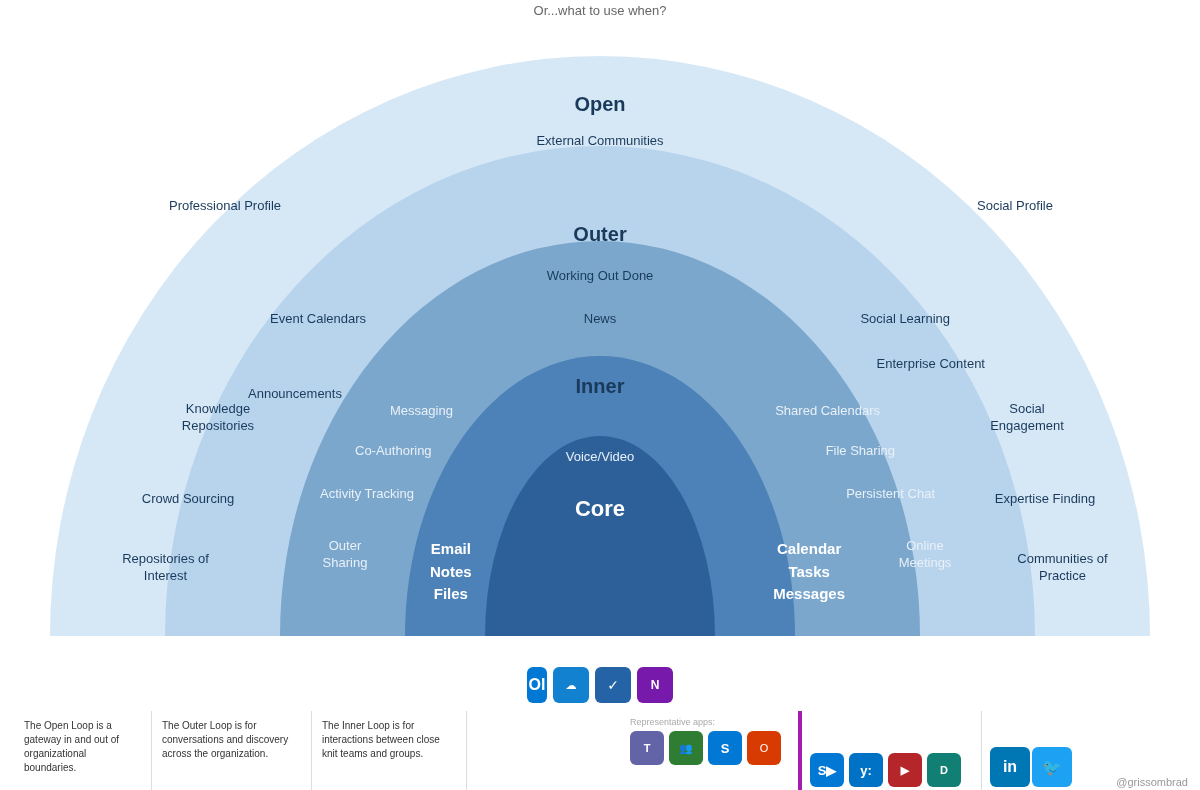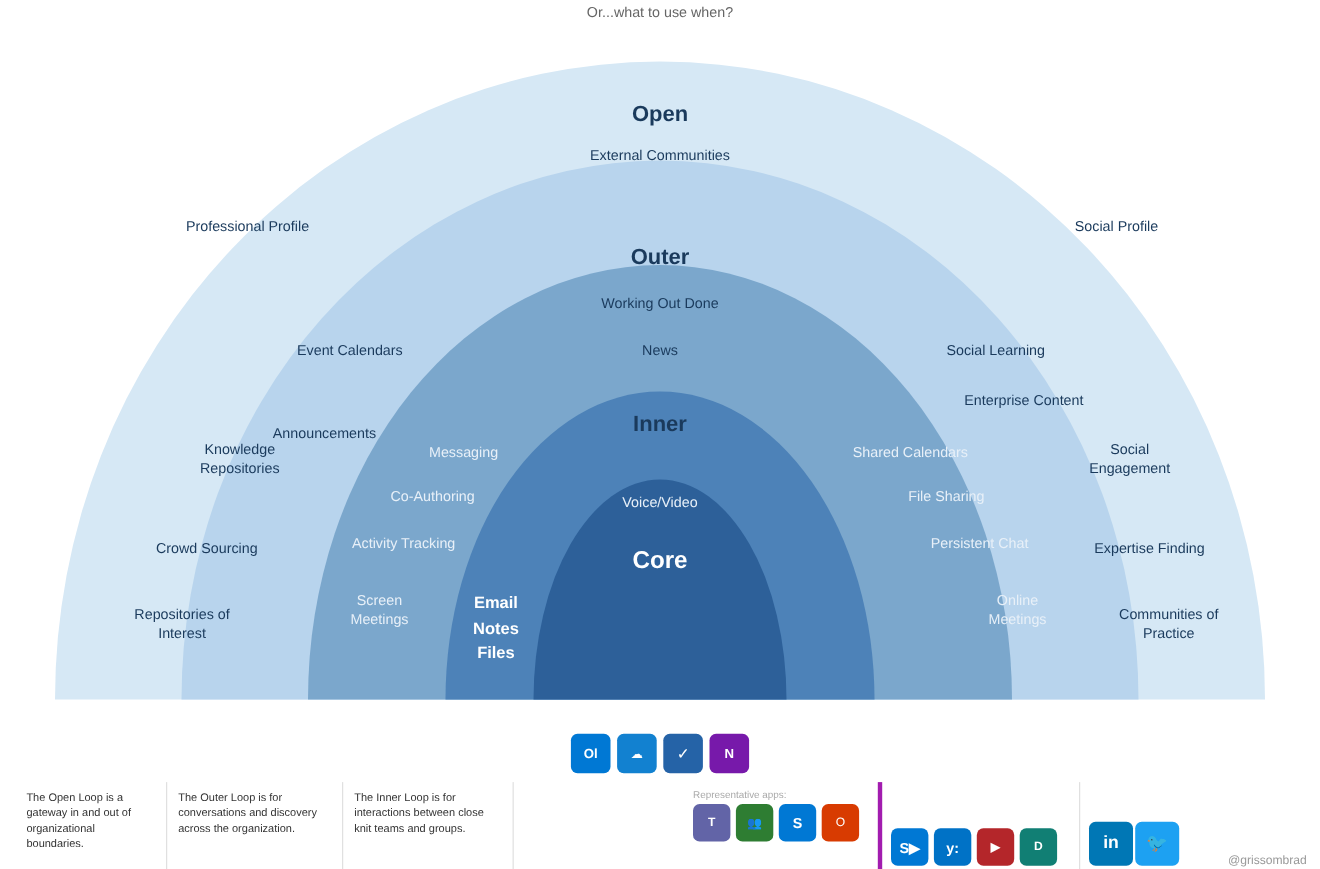--- a/index.html
+++ b/index.html
@@ -195,32 +195,35 @@
   <div class="label" style="top:488px; left:138px; width:100px; white-space:normal; text-align:center;">Crowd Sourcing</div>
 
   <div class="label inner-label" style="top:483px; left:320px;">Activity Tracking</div>
 
   <div class="label section-title" style="top:492px; left:50%; transform:translateX(-50%); color:#fff; font-size:22px;">Core</div>
 
   <div class="label inner-label" style="top:483px; right:265px;">Persistent Chat</div>
 
   <div class="label" style="top:488px; right:100px; width:110px; white-space:normal; text-align:center;">Expertise Finding</div>
 
-  <div class="label inner-label" style="top:535px; left:305px; white-space:normal; text-align:center; width:80px;">Screen Meetings</div>
+  <div class="label inner-label" style="top:535px; left:305px; white-space:normal; text-align:center; width:80px;">Outer Sharing</div>
 
   <div class="label inner-label" style="top:535px; right:230px; white-space:normal; text-align:center; width:90px;">Online Meetings</div>
 
   <div class="label" style="top:548px; left:108px; width:115px; white-space:normal; text-align:center;">Repositories of Interest</div>
 
   <div class="label" style="top:548px; right:80px; width:115px; white-space:normal; text-align:center;">Communities of Practice</div>
 
   <div class="label center-label" style="top:535px; left:430px; white-space:pre-line; text-align:center; font-size:15px; font-weight:600; color:#fff;">Email
 Notes
 Files</div>
 
+  <div class="label center-label" style="top:535px; right:355px; white-space:pre-line; text-align:center; font-size:15px; font-weight:600; color:#fff;">Calendar
+Tasks
+Messages</div>
 
   <div class="bottom-bar-inner">
 
     <div style="position:absolute; left:0; bottom:0; width:152px; height:82px; border-right:1px solid #ddd; padding:8px 24px; font-size:10px; color:#333; line-height:1.4;">
       <span>The Open Loop is a gateway in and out of organizational boundaries.</span>
     </div>
 
     <div style="position:absolute; left:152px; bottom:0; width:160px; height:82px; border-right:1px solid #ddd; padding:8px 10px; font-size:10px; color:#333; line-height:1.4;">
       <span>The Outer Loop is for conversations and discovery across the organization.</span>
     </div>
@@ -258,21 +261,21 @@
     <div style="position:absolute; left:982px; bottom:0; width:218px; height:82px; padding:6px 8px; display:flex; align-items:flex-end; gap:2px;">
 
       <div style="width:40px;height:40px;background:#0077b5;border-radius:6px;display:flex;align-items:center;justify-content:center;color:white;font-size:16px;font-weight:bold;">in</div>
 
       <div style="width:40px;height:40px;background:#1da1f2;border-radius:6px;display:flex;align-items:center;justify-content:center;color:white;font-size:16px;font-weight:bold;">🐦</div>
     </div>
   </div>
 
   <div style="position:absolute; bottom:90px; left:50%; transform:translateX(-50%); display:flex; gap:6px; align-items:center; width:220px; justify-content:center;">
 
-    <div style="width:36px;height:36px;background:#0078d4;border-radius:6px;display:flex;align-items:center;justify-content:center;color:white;font-size:12px;font-weight:bold;">Ol</div>
+    <div style="width:20px;height:36px;background:#0078d4;border-radius:6px;display:flex;align-items:center;justify-content:center;color:white;font-size:16px;font-weight:bold;">Ol</div>
 
     <div style="width:36px;height:36px;background:#1281d0;border-radius:6px;display:flex;align-items:center;justify-content:center;color:white;font-size:11px;">☁</div>
 
     <div style="width:36px;height:36px;background:#2563a7;border-radius:6px;display:flex;align-items:center;justify-content:center;color:white;font-size:14px;">✓</div>
 
     <div style="width:36px;height:36px;background:#7719aa;border-radius:6px;display:flex;align-items:center;justify-content:center;color:white;font-size:12px;font-weight:bold;">N</div>
   </div>
 
   <div class="watermark">@grissombrad</div>
 

